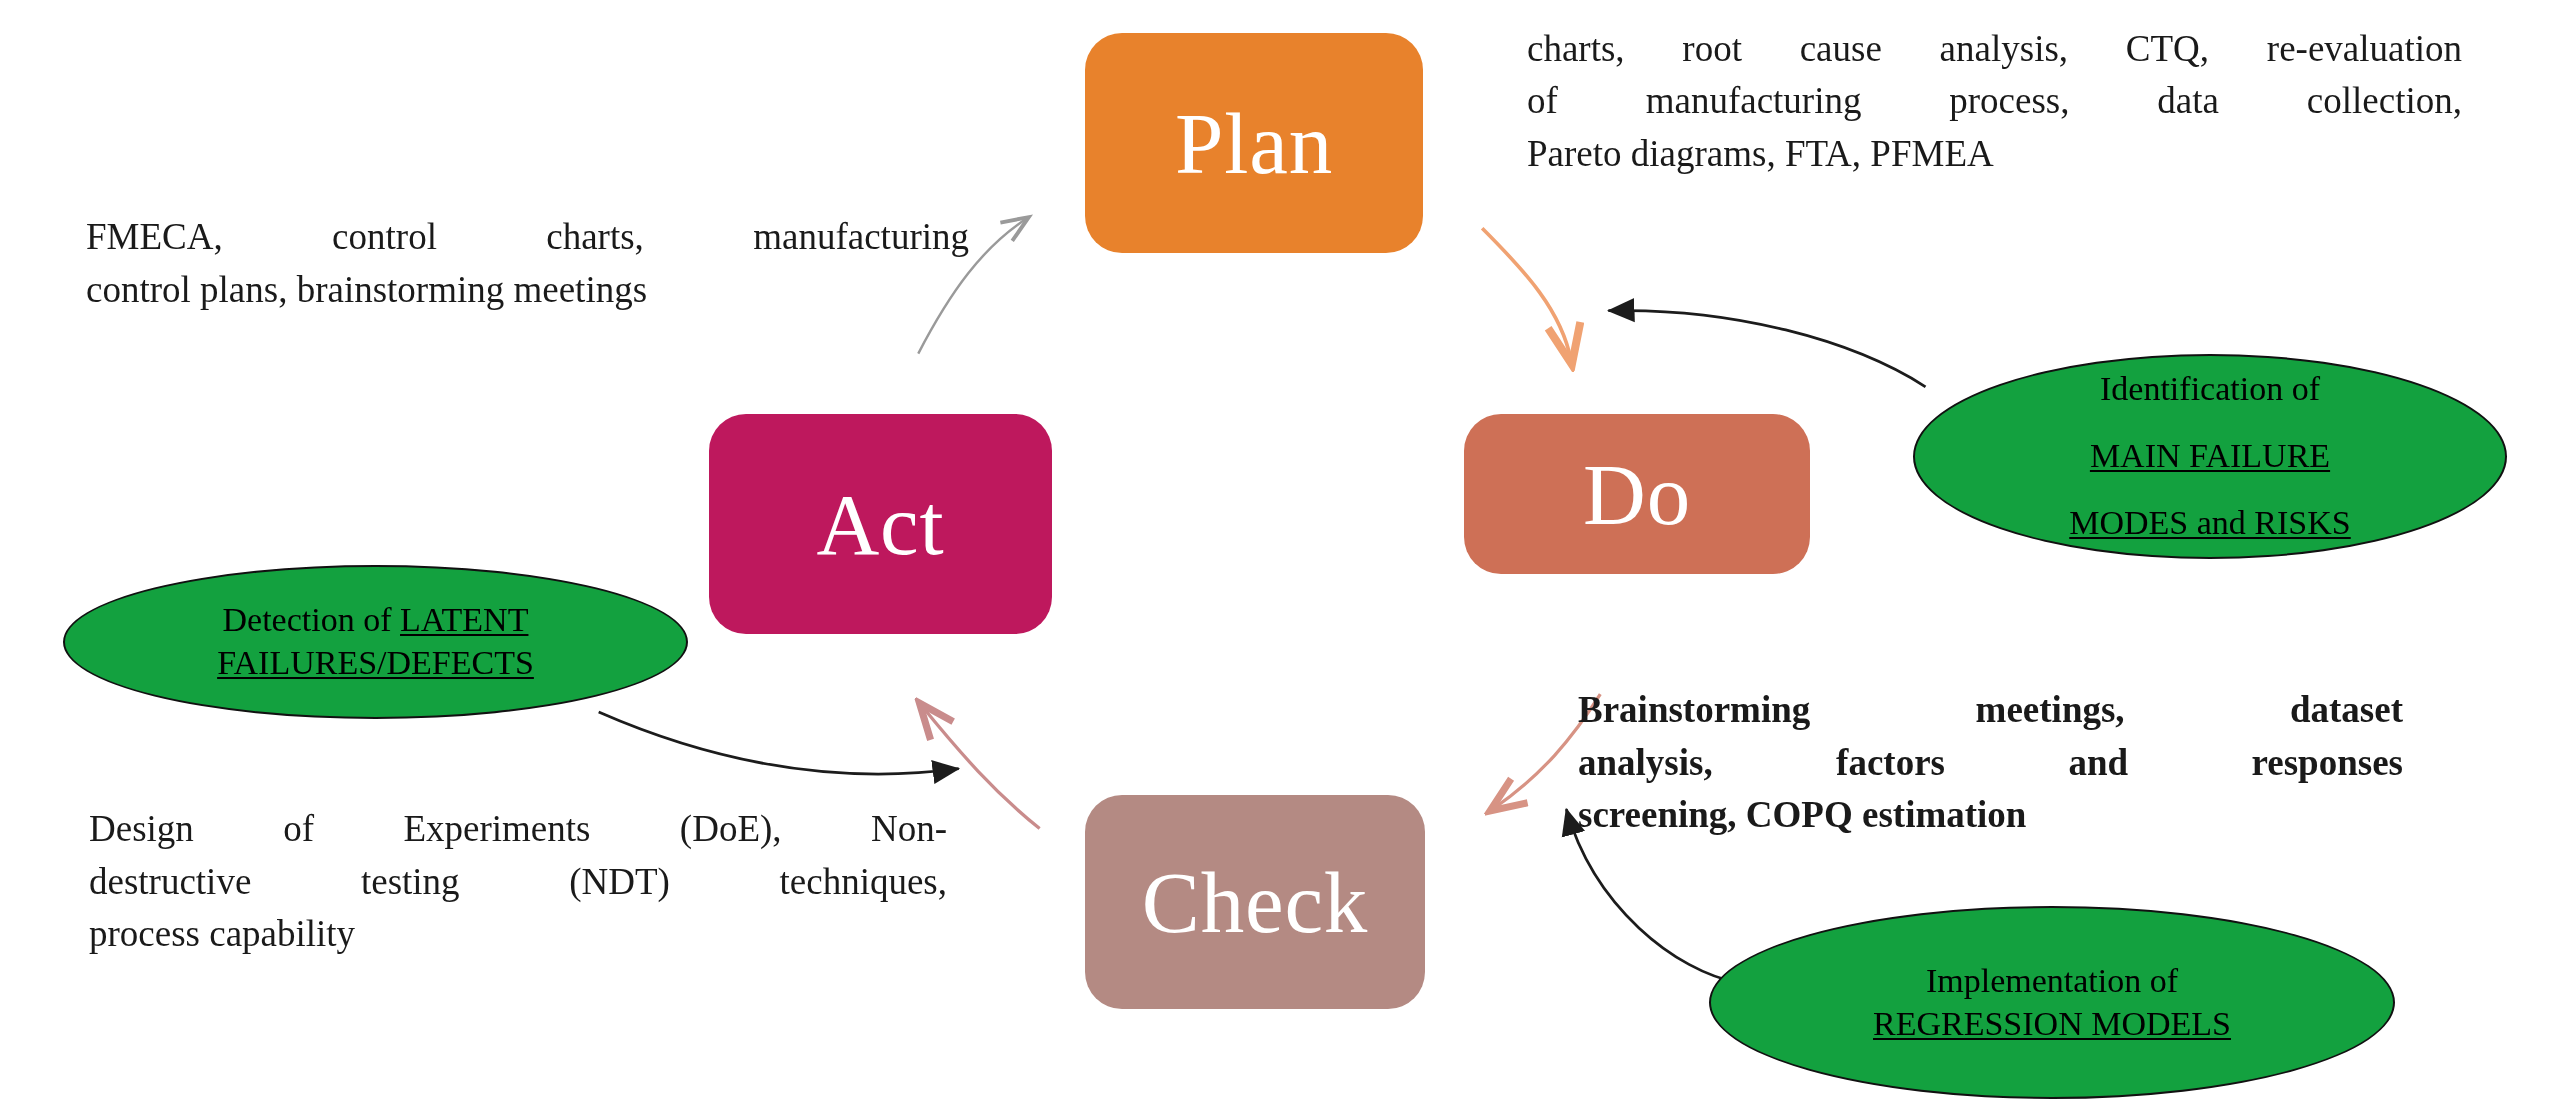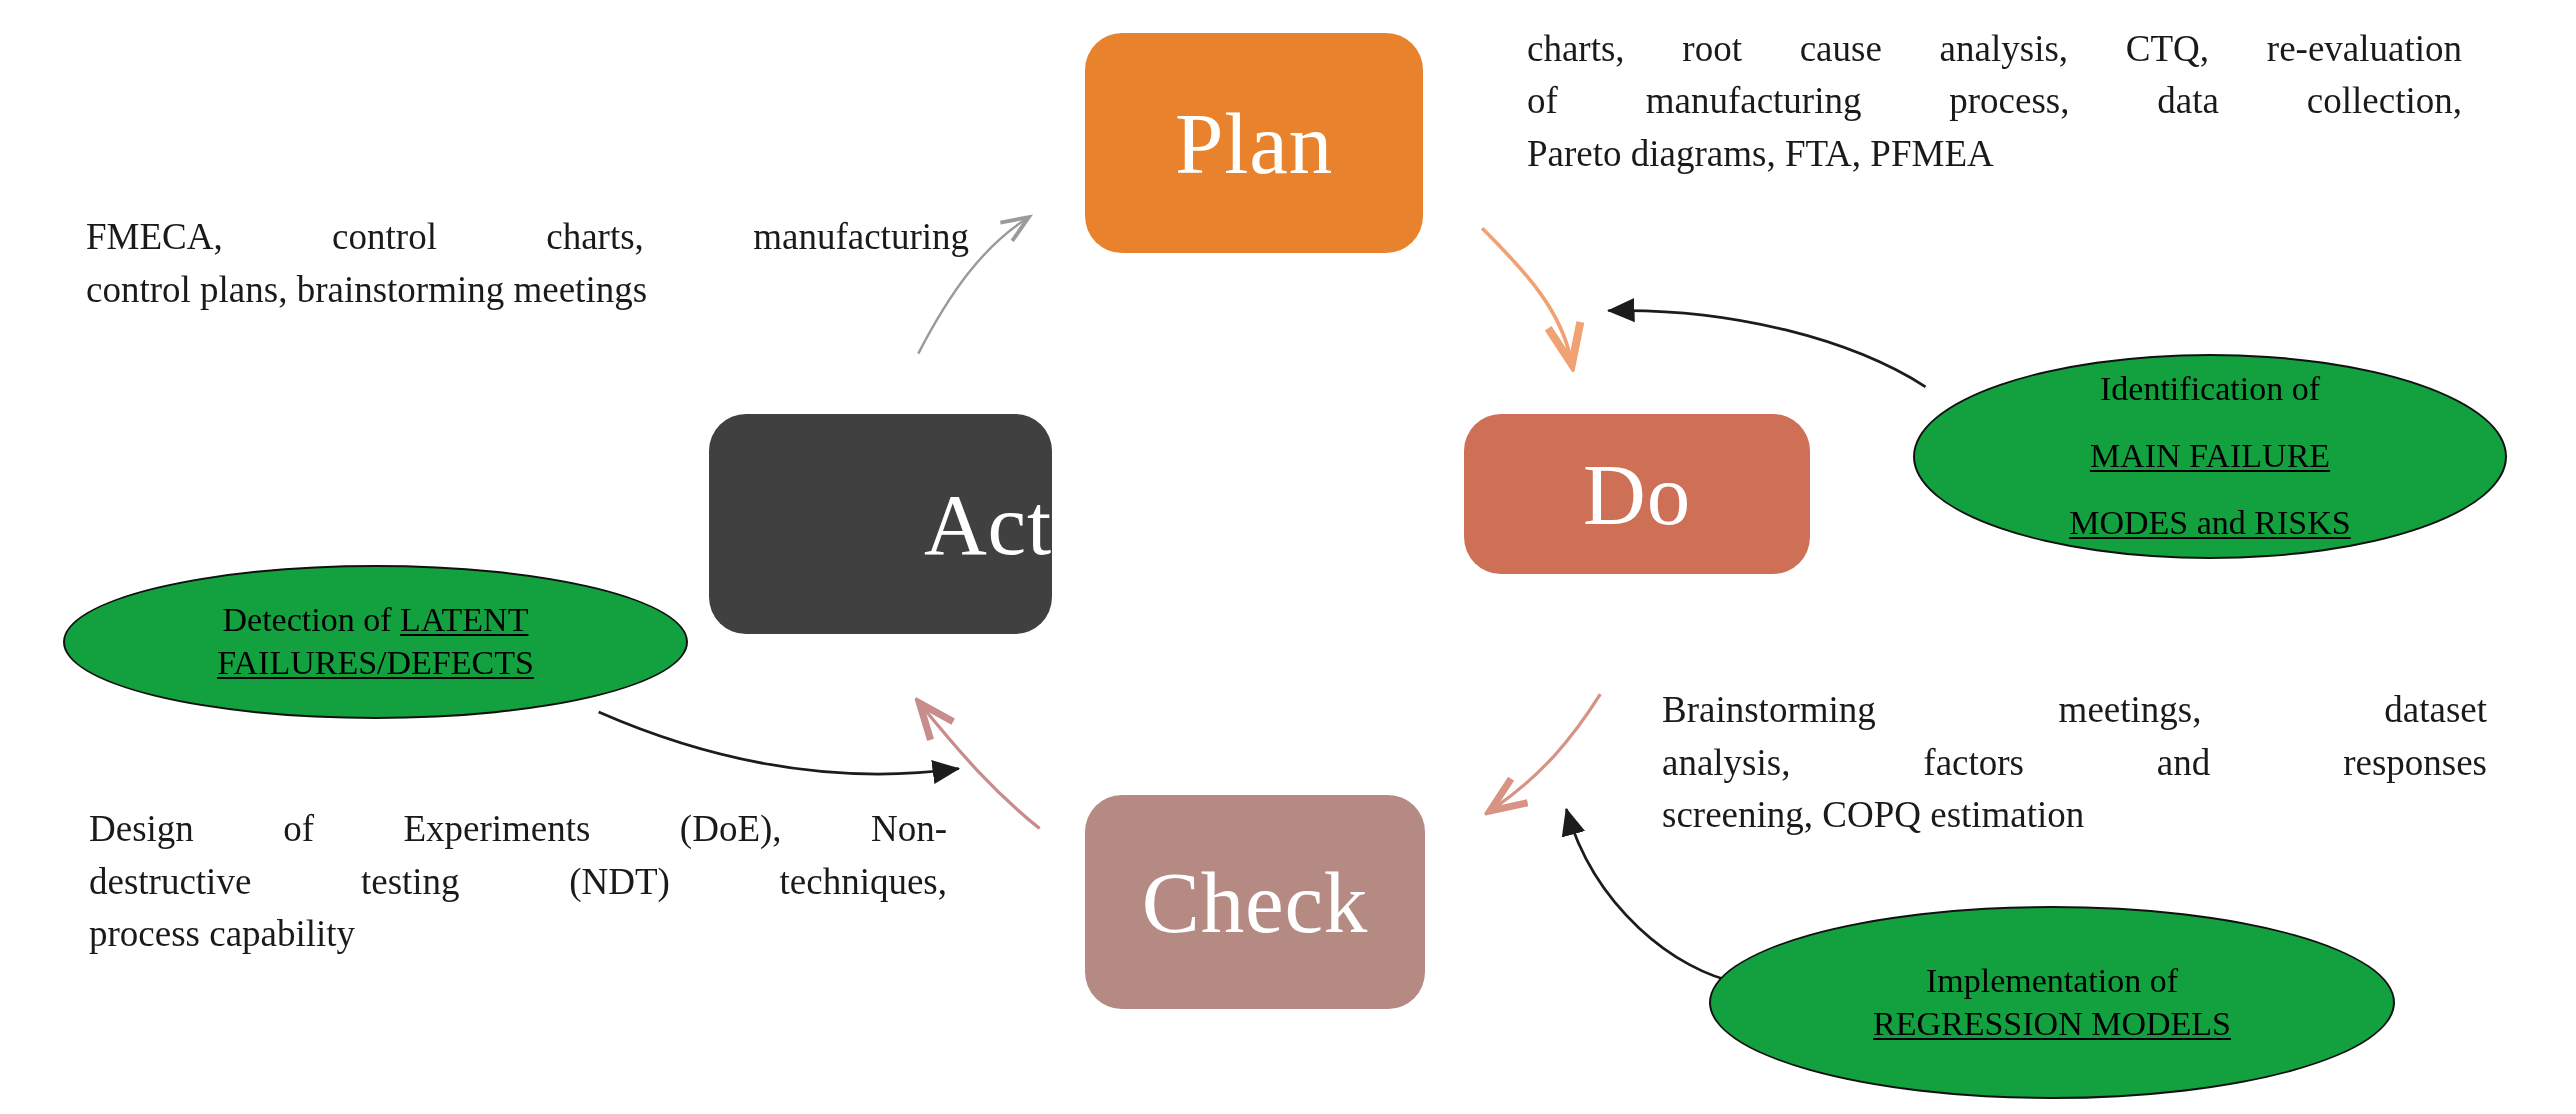--- a/index.html
+++ b/index.html
@@ -35,21 +35,21 @@
     border-radius: 37px;
     color: #ffffff;
     font-size: 87px;
     line-height: 1;
     letter-spacing: 0.8px;
     font-family: "Liberation Serif", "DejaVu Serif", serif;
     box-sizing: border-box;
   }
   #box-plan  { left: 1085px; top: 33px;   width: 338px; height: 220px; background: #E8822C; }
   #box-do    { left: 1464px; top: 414px;  width: 346px; height: 160px; background: #CE7056; }
-  #box-act   { left: 709px;  top: 414px;  width: 343px; height: 220px; background: #404040; justify-content: flex-end; }
+  #box-act   { left: 709px;  top: 414px;  width: 343px; height: 220px; background: #be185d; }
   #box-check { left: 1085px; top: 795px;  width: 340px; height: 214px; background: #B48A83; }
 
   
   .ellipse {
     position: absolute;
     display: flex;
     flex-direction: column;
     align-items: center;
     justify-content: center;
     background: #13A13F;
@@ -83,21 +83,21 @@
   .note .jline {
     display: block;
     text-align: justify;
     text-align-last: justify;
     white-space: normal;
   }
   .note .lastline { text-align-last: left; }
 
   #note-act   { left: 86px;  top: 172px;  width: 883px; margin-top: 39px; }
   #note-plan  { left: 1527px; top: 22.7px;   width: 935px; }
-  #note-check { left: 1662px; top: 684px;  width: 825px; }
+  #note-check { left: 1578px; top: 684px;  width: 825px; font-weight: bold; }
   #note-do    { left: 89px;  top: 803px;  width: 858px; }
 </style>
 </head>
 <body>
 
 <div id="canvas">
 
   <svg class="layer-svg" viewBox="0 0 3184 1378">
     <defs>
       <marker id="mk-gray" markerWidth="14" markerHeight="14" refX="11" refY="5.5" orient="auto">

